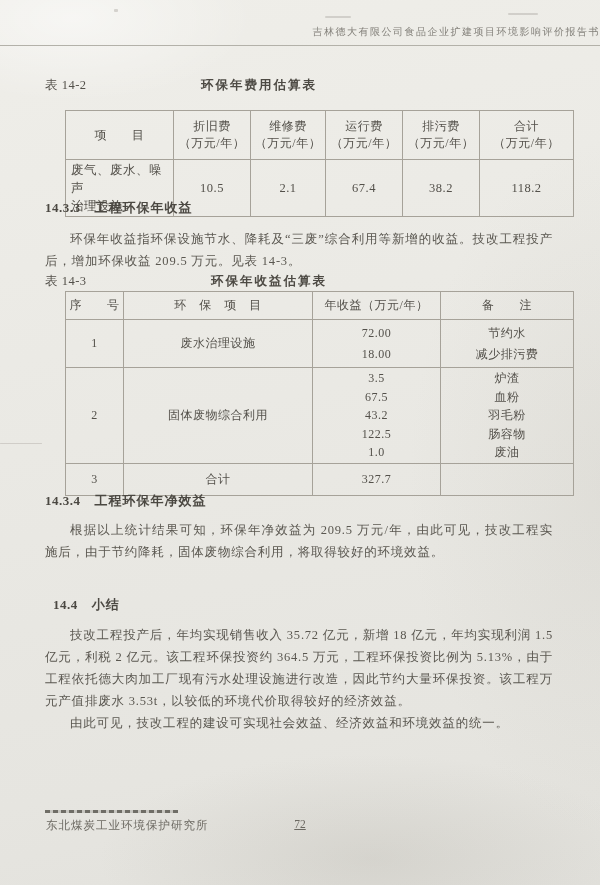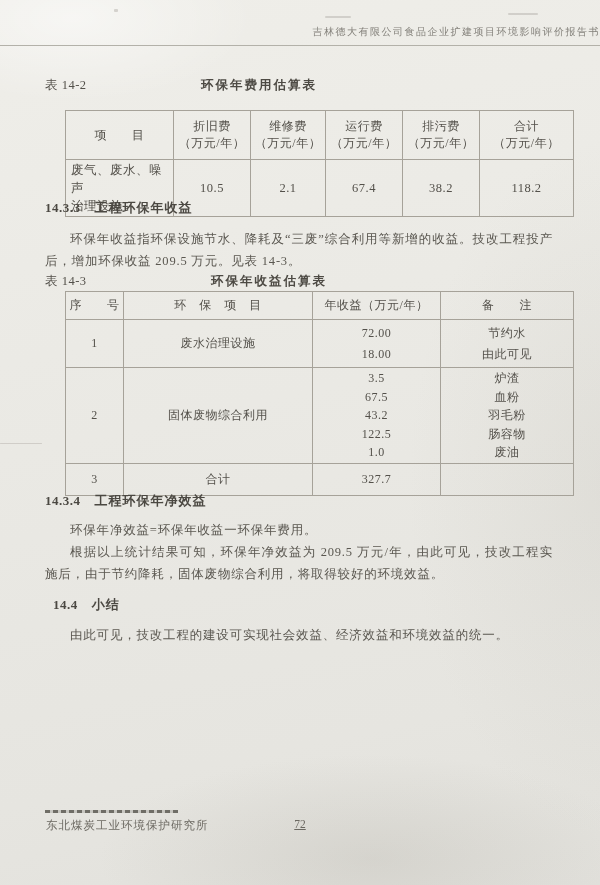--- a/index.html
+++ b/index.html
@@ -128,21 +128,21 @@
   </tr>
   <tr class="r1">
     <td>1</td>
     <td>废水治理设施</td>
     <td>
       <div>72.00</div>
       <div>18.00</div>
     </td>
     <td>
       <div>节约水</div>
-      <div>由此可见</div>
+      <div>减少排污费</div>
     </td>
   </tr>
   <tr class="r2">
     <td>2</td>
     <td>固体废物综合利用</td>
     <td>
       <div>3.5</div>
       <div>67.5</div>
       <div>43.2</div>
       <div>122.5</div>
@@ -162,28 +162,28 @@
     <td>327.7</td>
     <td></td>
   </tr>
 </tbody>
   </table>
 
 <div class="abs content heading" style="top:492px;">
   <span class="h-no">14.3.4</span><span>工程环保年净效益</span>
 </div>
 <div class="abs content para" style="top:519px;">
-  <p>环保年净效益=环保年收益一环保年费用。</p>
   <p>根据以上统计结果可知，环保年净效益为 209.5 万元/年，由此可见，技改工程实施后，由于节约降耗，固体废物综合利用，将取得较好的环境效益。</p>
 </div>
 
 <div class="abs content heading" style="top:596px;margin-left:8px;">
   <span class="h-no">14.4</span><span>小结</span>
 </div>
 <div class="abs content para" style="top:624px;">
+  <p>技改工程投产后，年均实现销售收入 35.72 亿元，新增 18 亿元，年均实现利润 1.5 亿元，利税 2 亿元。该工程环保投资约 364.5 万元，工程环保投资比例为 5.13%，由于工程依托德大肉加工厂现有污水处理设施进行改造，因此节约大量环保投资。该工程万元产值排废水 3.53t，以较低的环境代价取得较好的经济效益。</p>
   <p>由此可见，技改工程的建设可实现社会效益、经济效益和环境效益的统一。</p>
 </div>
 
 <div class="abs footer-line"></div>
 <div class="abs doc-footer">
   <span class="footer-org">东北煤炭工业环境保护研究所</span>
   <span class="footer-page">72</span>
 </div>
 
 </body></html>

